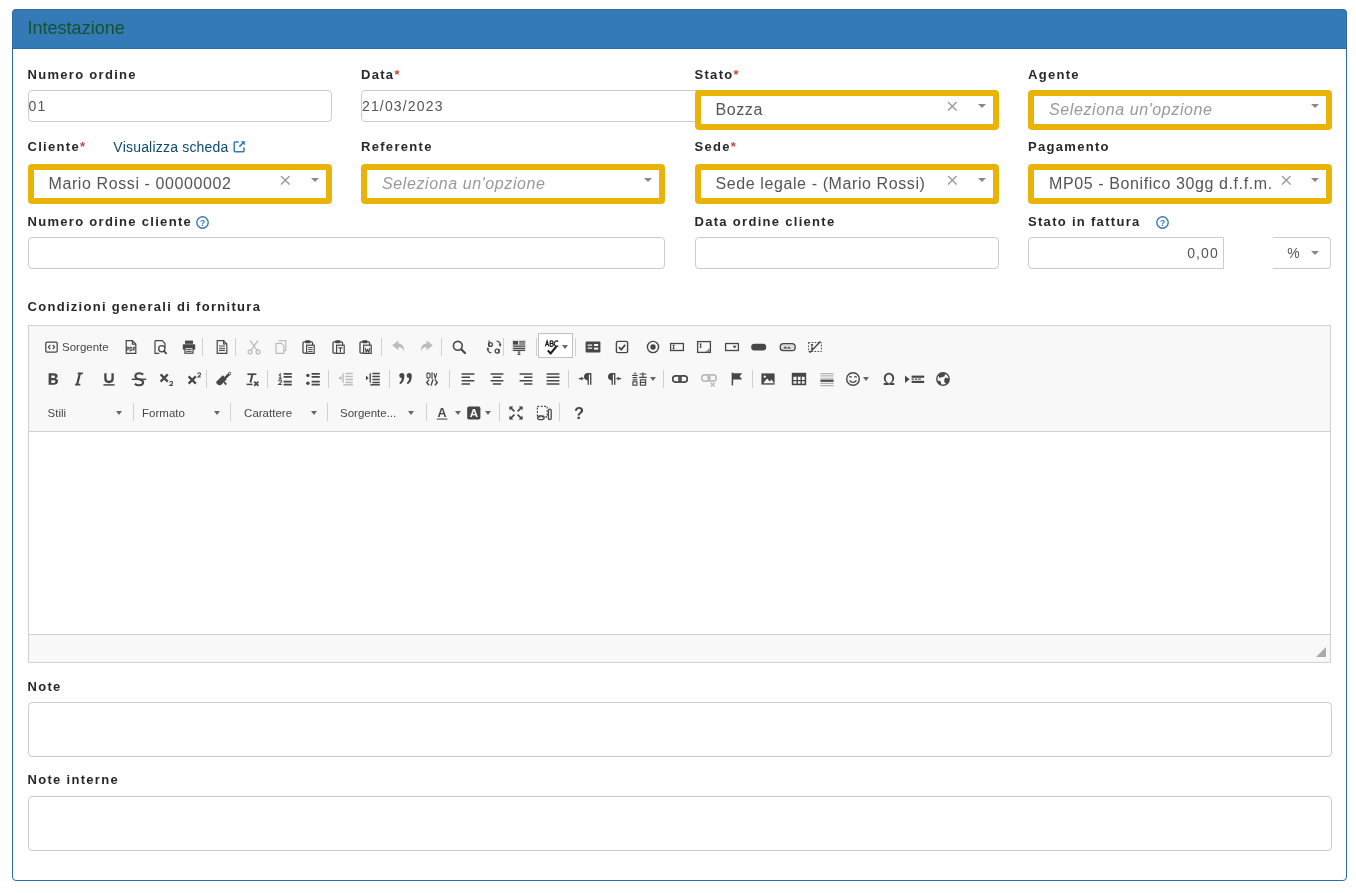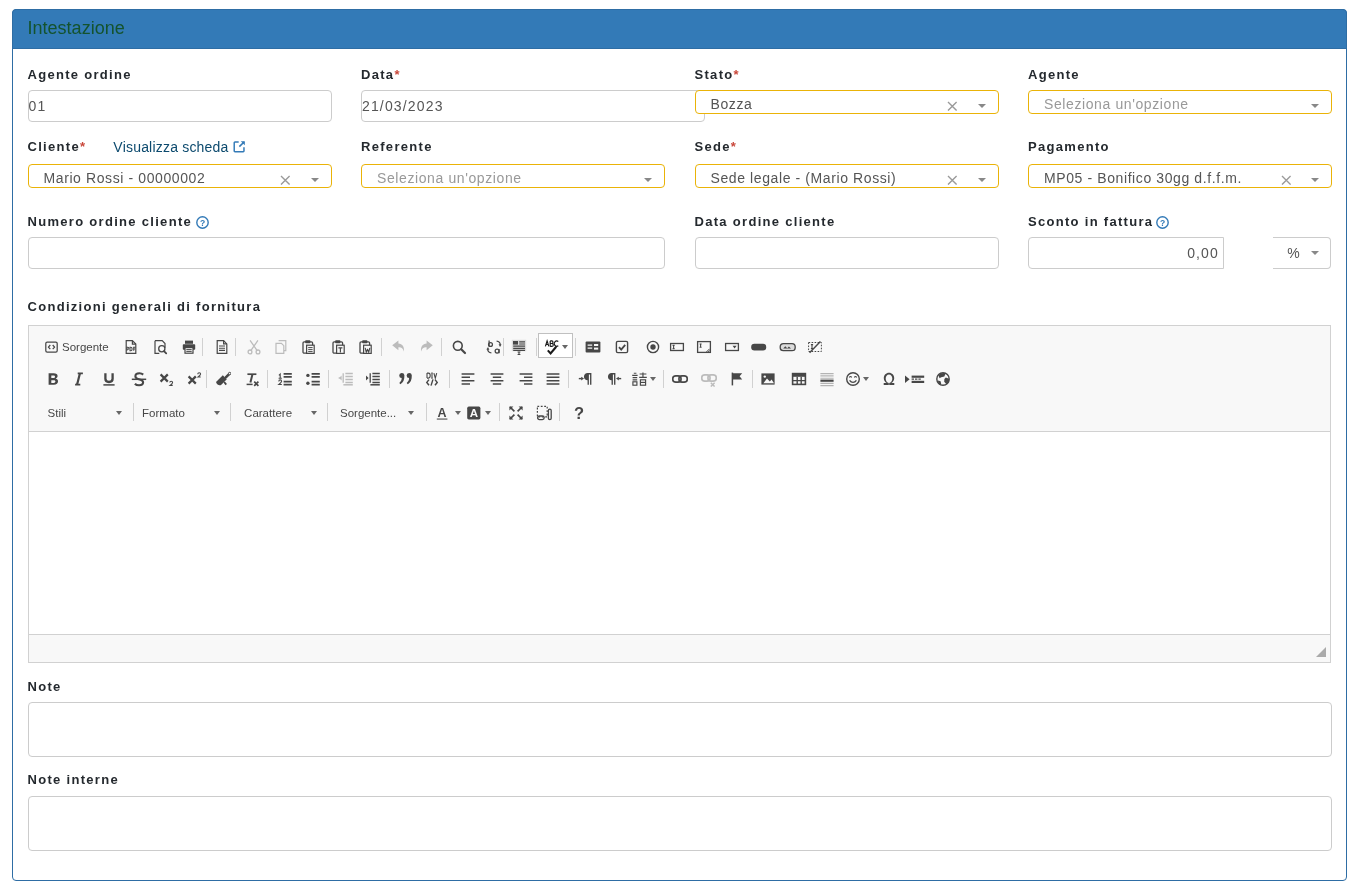--- a/index.html
+++ b/index.html
@@ -1,27 +1,27 @@
 <!DOCTYPE html>
 <html><head><meta charset="utf-8"><style>
 html,body{margin:0;padding:0;background:#fff;font-family:"Liberation Sans",sans-serif;}
 #page{position:relative;width:1356px;height:893px;overflow:hidden;}
 .lbl{position:absolute;font-weight:bold;font-size:13px;letter-spacing:1.3px;line-height:20px;color:#24292e;white-space:nowrap;}
 .req{color:#c9473a;}
 .inp{position:absolute;box-sizing:border-box;height:32px;background:#fff;border:1px solid #ccc;border-radius:4px;font-size:14px;letter-spacing:1.15px;color:#555;line-height:30px;}
 .ctr{text-align:left;}
-.sel{position:absolute;box-sizing:border-box;height:24px;background:#fff;border:1px solid #eab308;border-radius:4px;font-size:14px;letter-spacing:0.6px;color:#555;line-height:27px;padding-left:15px;white-space:nowrap;overflow:hidden;}
-.ph{color:#999;}
+.sel{position:absolute;box-sizing:border-box;height:40px;background:#fff;border:6px solid #eab308;border-radius:4px;font-size:16px;letter-spacing:0.6px;color:#555;line-height:27px;padding-left:15px;white-space:nowrap;overflow:hidden;}
+.ph{color:#999;font-style:italic;}
 .tb{position:absolute;font-size:11.5px;color:#474747;line-height:16px;white-space:nowrap;}
 </style></head><body>
 <div id="page">
 <div style="position:absolute;left:12px;top:9px;width:1335px;height:872px;box-sizing:border-box;border:1px solid #2e6da4;border-radius:4px;background:#fff"></div>
 <div style="position:absolute;left:12px;top:9px;width:1335px;height:40px;box-sizing:border-box;background:#337ab7;border:1px solid #2e6da4;border-radius:4px 4px 0 0"></div>
 <div style="position:absolute;left:27.6px;top:19px;font-size:18px;line-height:18px;color:#14532d;">Intestazione</div>
-<div class="lbl" style="left:27.5px;top:64.5px">Agente ordine</div>
+<div class="lbl" style="left:27.5px;top:64.5px">Numero ordine</div>
 <div class="lbl" style="left:361px;top:64.5px">Data<span class="req">*</span></div>
 <div class="lbl" style="left:694.5px;top:64.5px">Stato<span class="req">*</span></div>
 <div class="lbl" style="left:1028px;top:64.5px">Agente</div>
 <div class="inp ctr" style="left:27.5px;top:89.5px;width:304px">01</div>
 <div class="inp ctr" style="left:361px;top:89.5px;width:344px">21/03/2023</div>
 <div class="sel" style="left:694.5px;top:89.5px;width:304px">Bozza</div>
 <svg style="position:absolute;left:947.0px;top:100.5px" width="10.6" height="10.6" viewBox="0 0 10.6 10.6">
       <path d="M1 1l8.6 8.6M9.6 1 1 9.6" stroke="#9a9a9a" stroke-width="1.35"></path>
     </svg>
 <div style="position:absolute;left:977.5px;top:103.5px;width:0;height:0;border-left:4px solid transparent;border-right:4px solid transparent;border-top:4.5px solid #888"></div>
@@ -52,21 +52,21 @@
 <svg style="position:absolute;left:1280.5px;top:174.7px" width="10.6" height="10.6" viewBox="0 0 10.6 10.6">
       <path d="M1 1l8.6 8.6M9.6 1 1 9.6" stroke="#9a9a9a" stroke-width="1.35"></path>
     </svg>
 <div style="position:absolute;left:1311px;top:177.7px;width:0;height:0;border-left:4px solid transparent;border-right:4px solid transparent;border-top:4.5px solid #888"></div>
 <div class="lbl" style="left:27.5px;top:212.4px">Numero ordine cliente</div>
 <svg style="position:absolute;left:196px;top:216px" width="13" height="13" viewBox="0 0 13 13">
       <circle cx="6.5" cy="6.5" r="5.7" fill="none" stroke="#337ab7" stroke-width="1.4"></circle>
       <text x="6.5" y="9.6" font-family="Liberation Sans" font-size="8.6" font-weight="bold" fill="#337ab7" text-anchor="middle">?</text>
     </svg>
 <div class="lbl" style="left:694.5px;top:212.4px">Data ordine cliente</div>
-<div class="lbl" style="left:1028px;top:212.4px">Sconto in fattura</div>
+<div class="lbl" style="left:1028px;top:212.4px">Stato in fattura</div>
 <svg style="position:absolute;left:1155.5px;top:216px" width="13" height="13" viewBox="0 0 13 13">
       <circle cx="6.5" cy="6.5" r="5.7" fill="none" stroke="#337ab7" stroke-width="1.4"></circle>
       <text x="6.5" y="9.6" font-family="Liberation Sans" font-size="8.6" font-weight="bold" fill="#337ab7" text-anchor="middle">?</text>
     </svg>
 <div class="inp" style="left:27.5px;top:236.9px;width:637.5px"></div>
 <div class="inp" style="left:694.5px;top:236.9px;width:304px"></div>
 <div class="inp" style="left:1028px;top:236.9px;width:196px;border-radius:4px 0 0 4px;text-align:right;padding-right:4px;box-sizing:border-box">0,00</div>
 <div class="inp" style="left:1273.2px;top:236.9px;width:58.299999999999955px;border-left:none;border-radius:0 4px 4px 0;padding-left:14px;box-sizing:border-box;color:#555">%</div>
 <div style="position:absolute;left:1311px;top:250.9px;width:0;height:0;border-left:4px solid transparent;border-right:4px solid transparent;border-top:4.5px solid #888"></div>
 <div class="lbl" style="left:27.5px;top:296.9px">Condizioni generali di fornitura</div>

